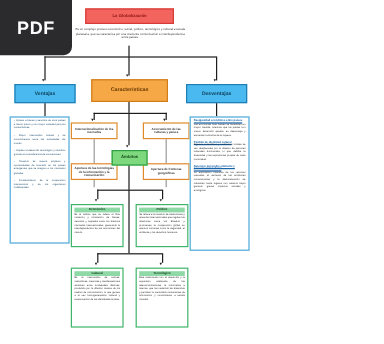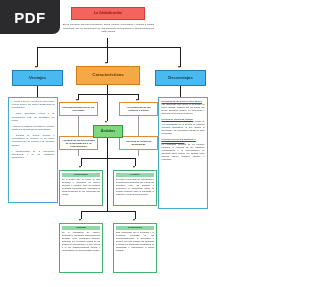--- a/index.html
+++ b/index.html
@@ -13,21 +13,21 @@
     position: relative;
     overflow: hidden;
     font-family: "Liberation Sans", sans-serif;
     color: #1a1a1a;
   }
 
   
   #pdf-badge {
     position: absolute;
     left: 0; top: 0;
-    width: 60px; height: 34px;
+    width: 60px; height: 46px;
     background: #2b2b2d;
     border-bottom-right-radius: 7px;
     display: flex;
     align-items: center;
     justify-content: center;
   }
   #pdf-badge .pdf-text {
     color: #fdfdfd;
     font-size: 15px;
     font-weight: bold;

